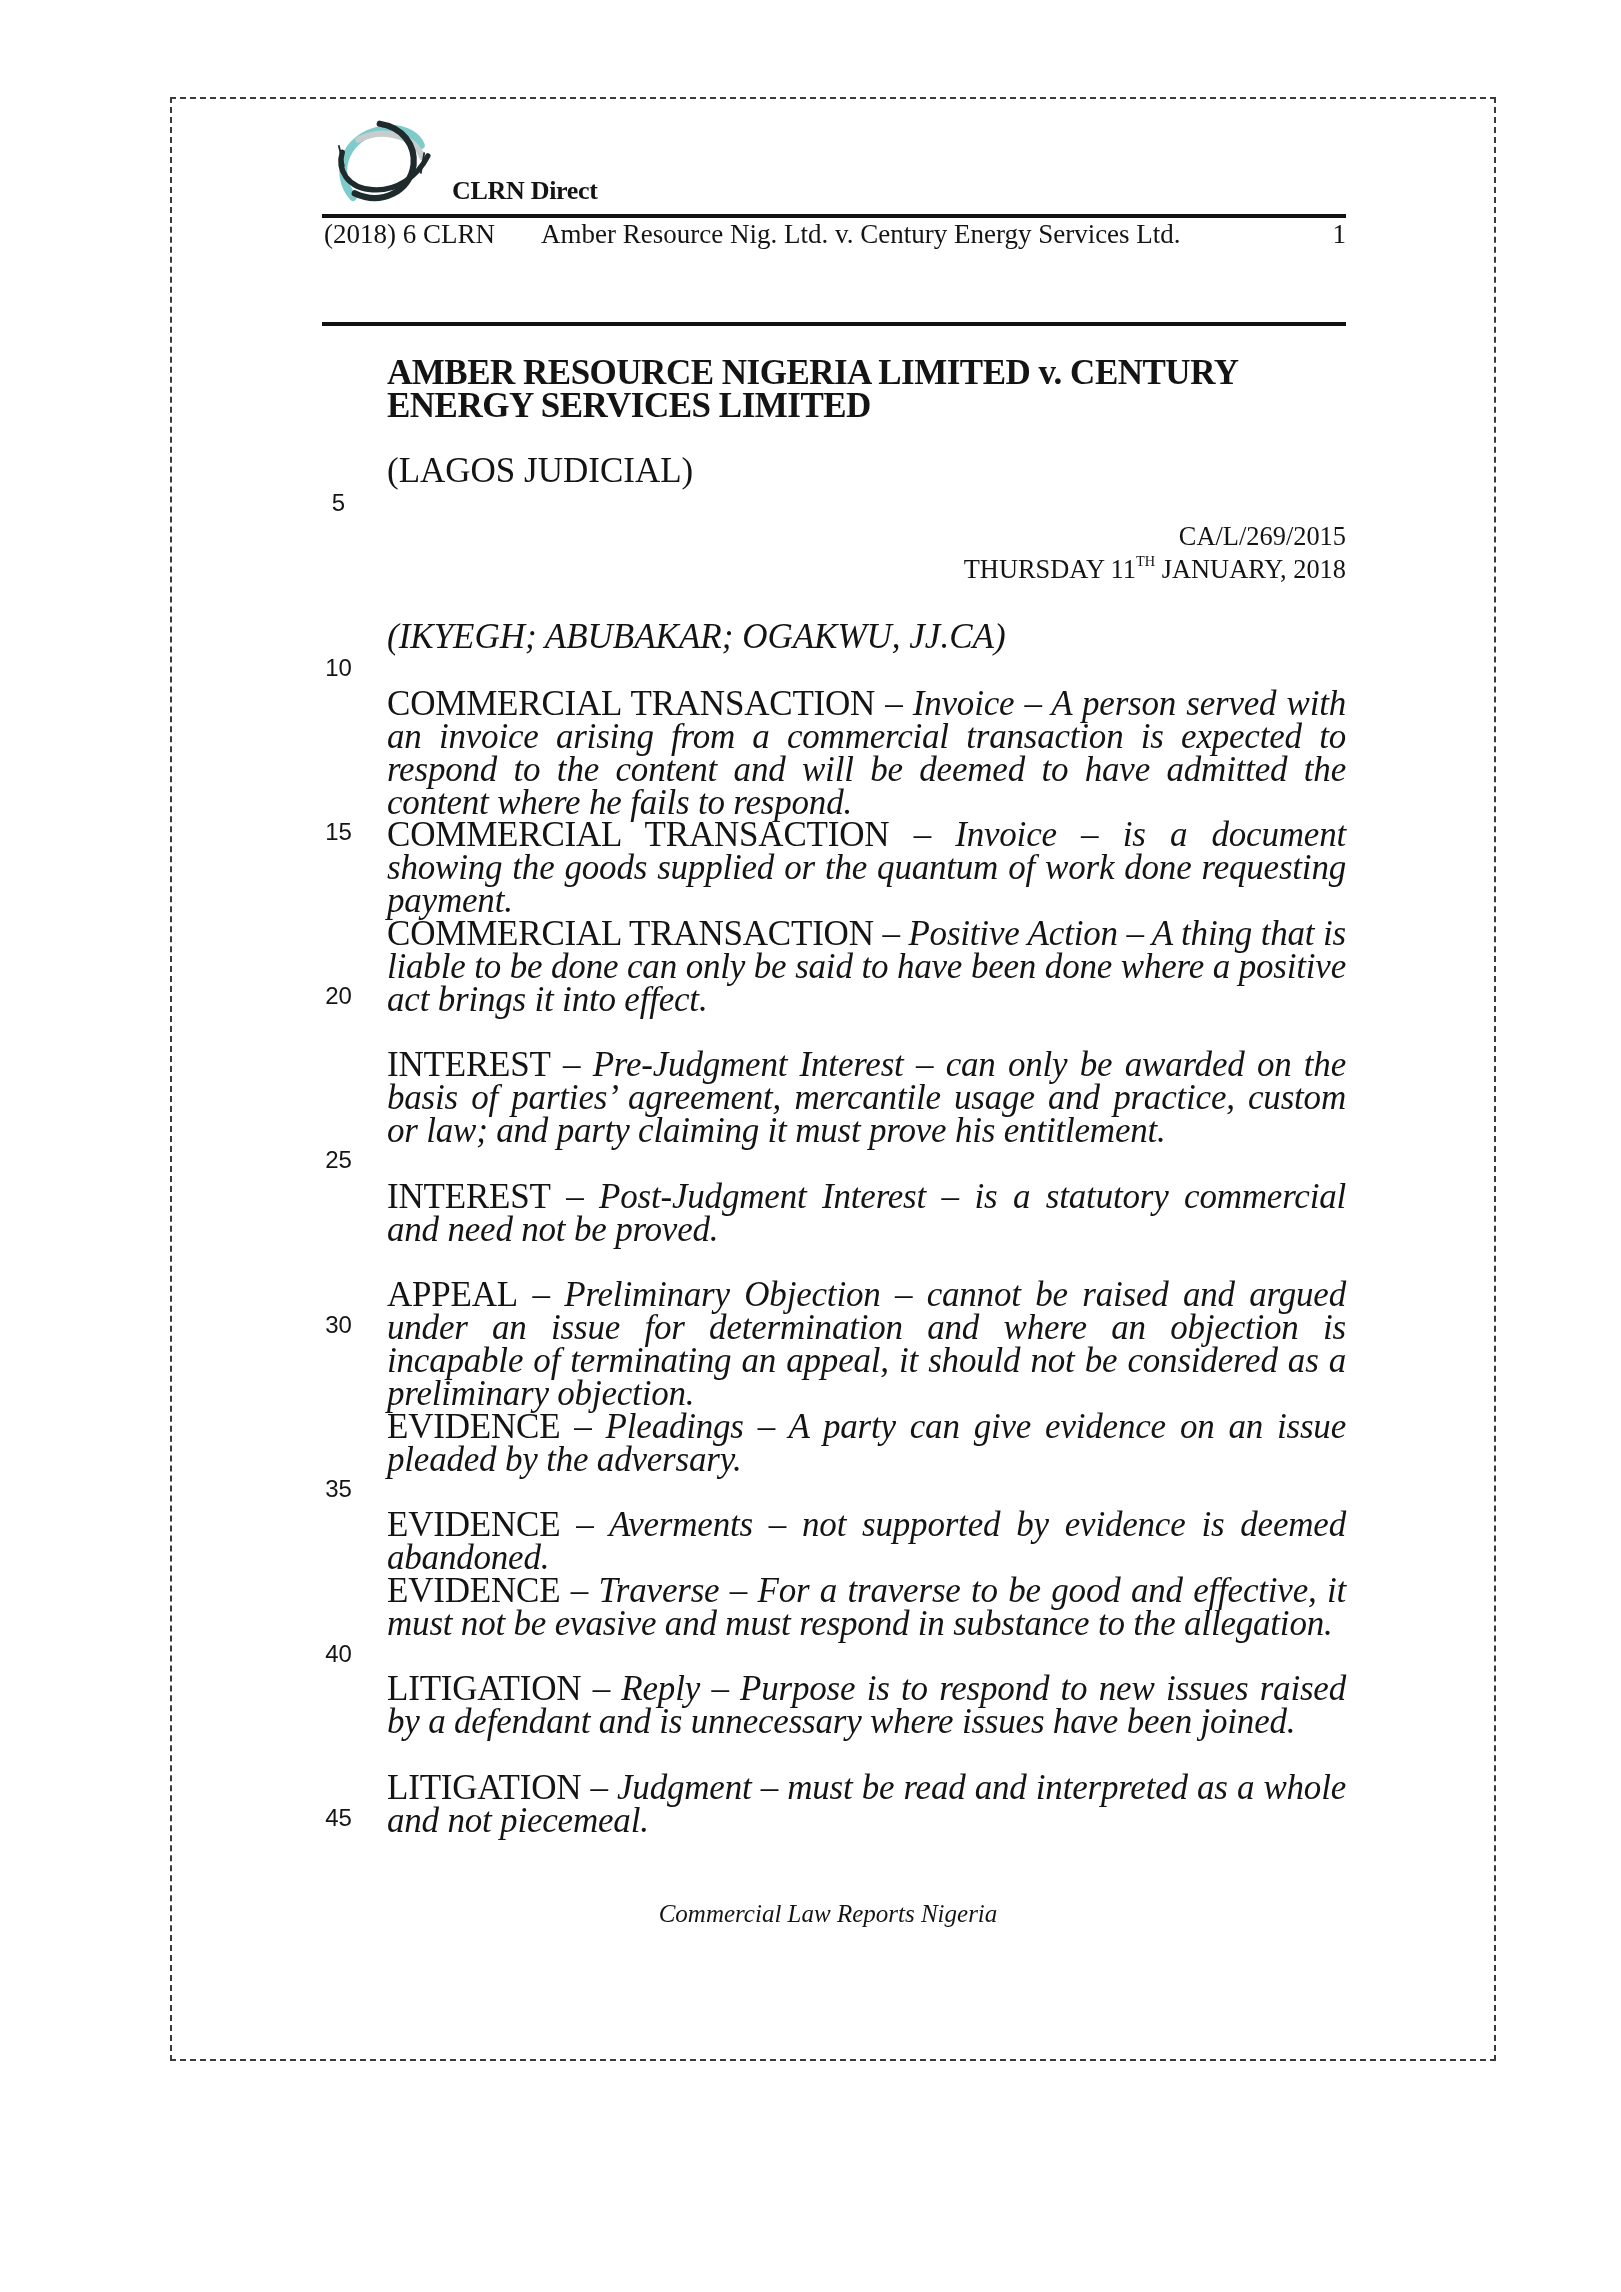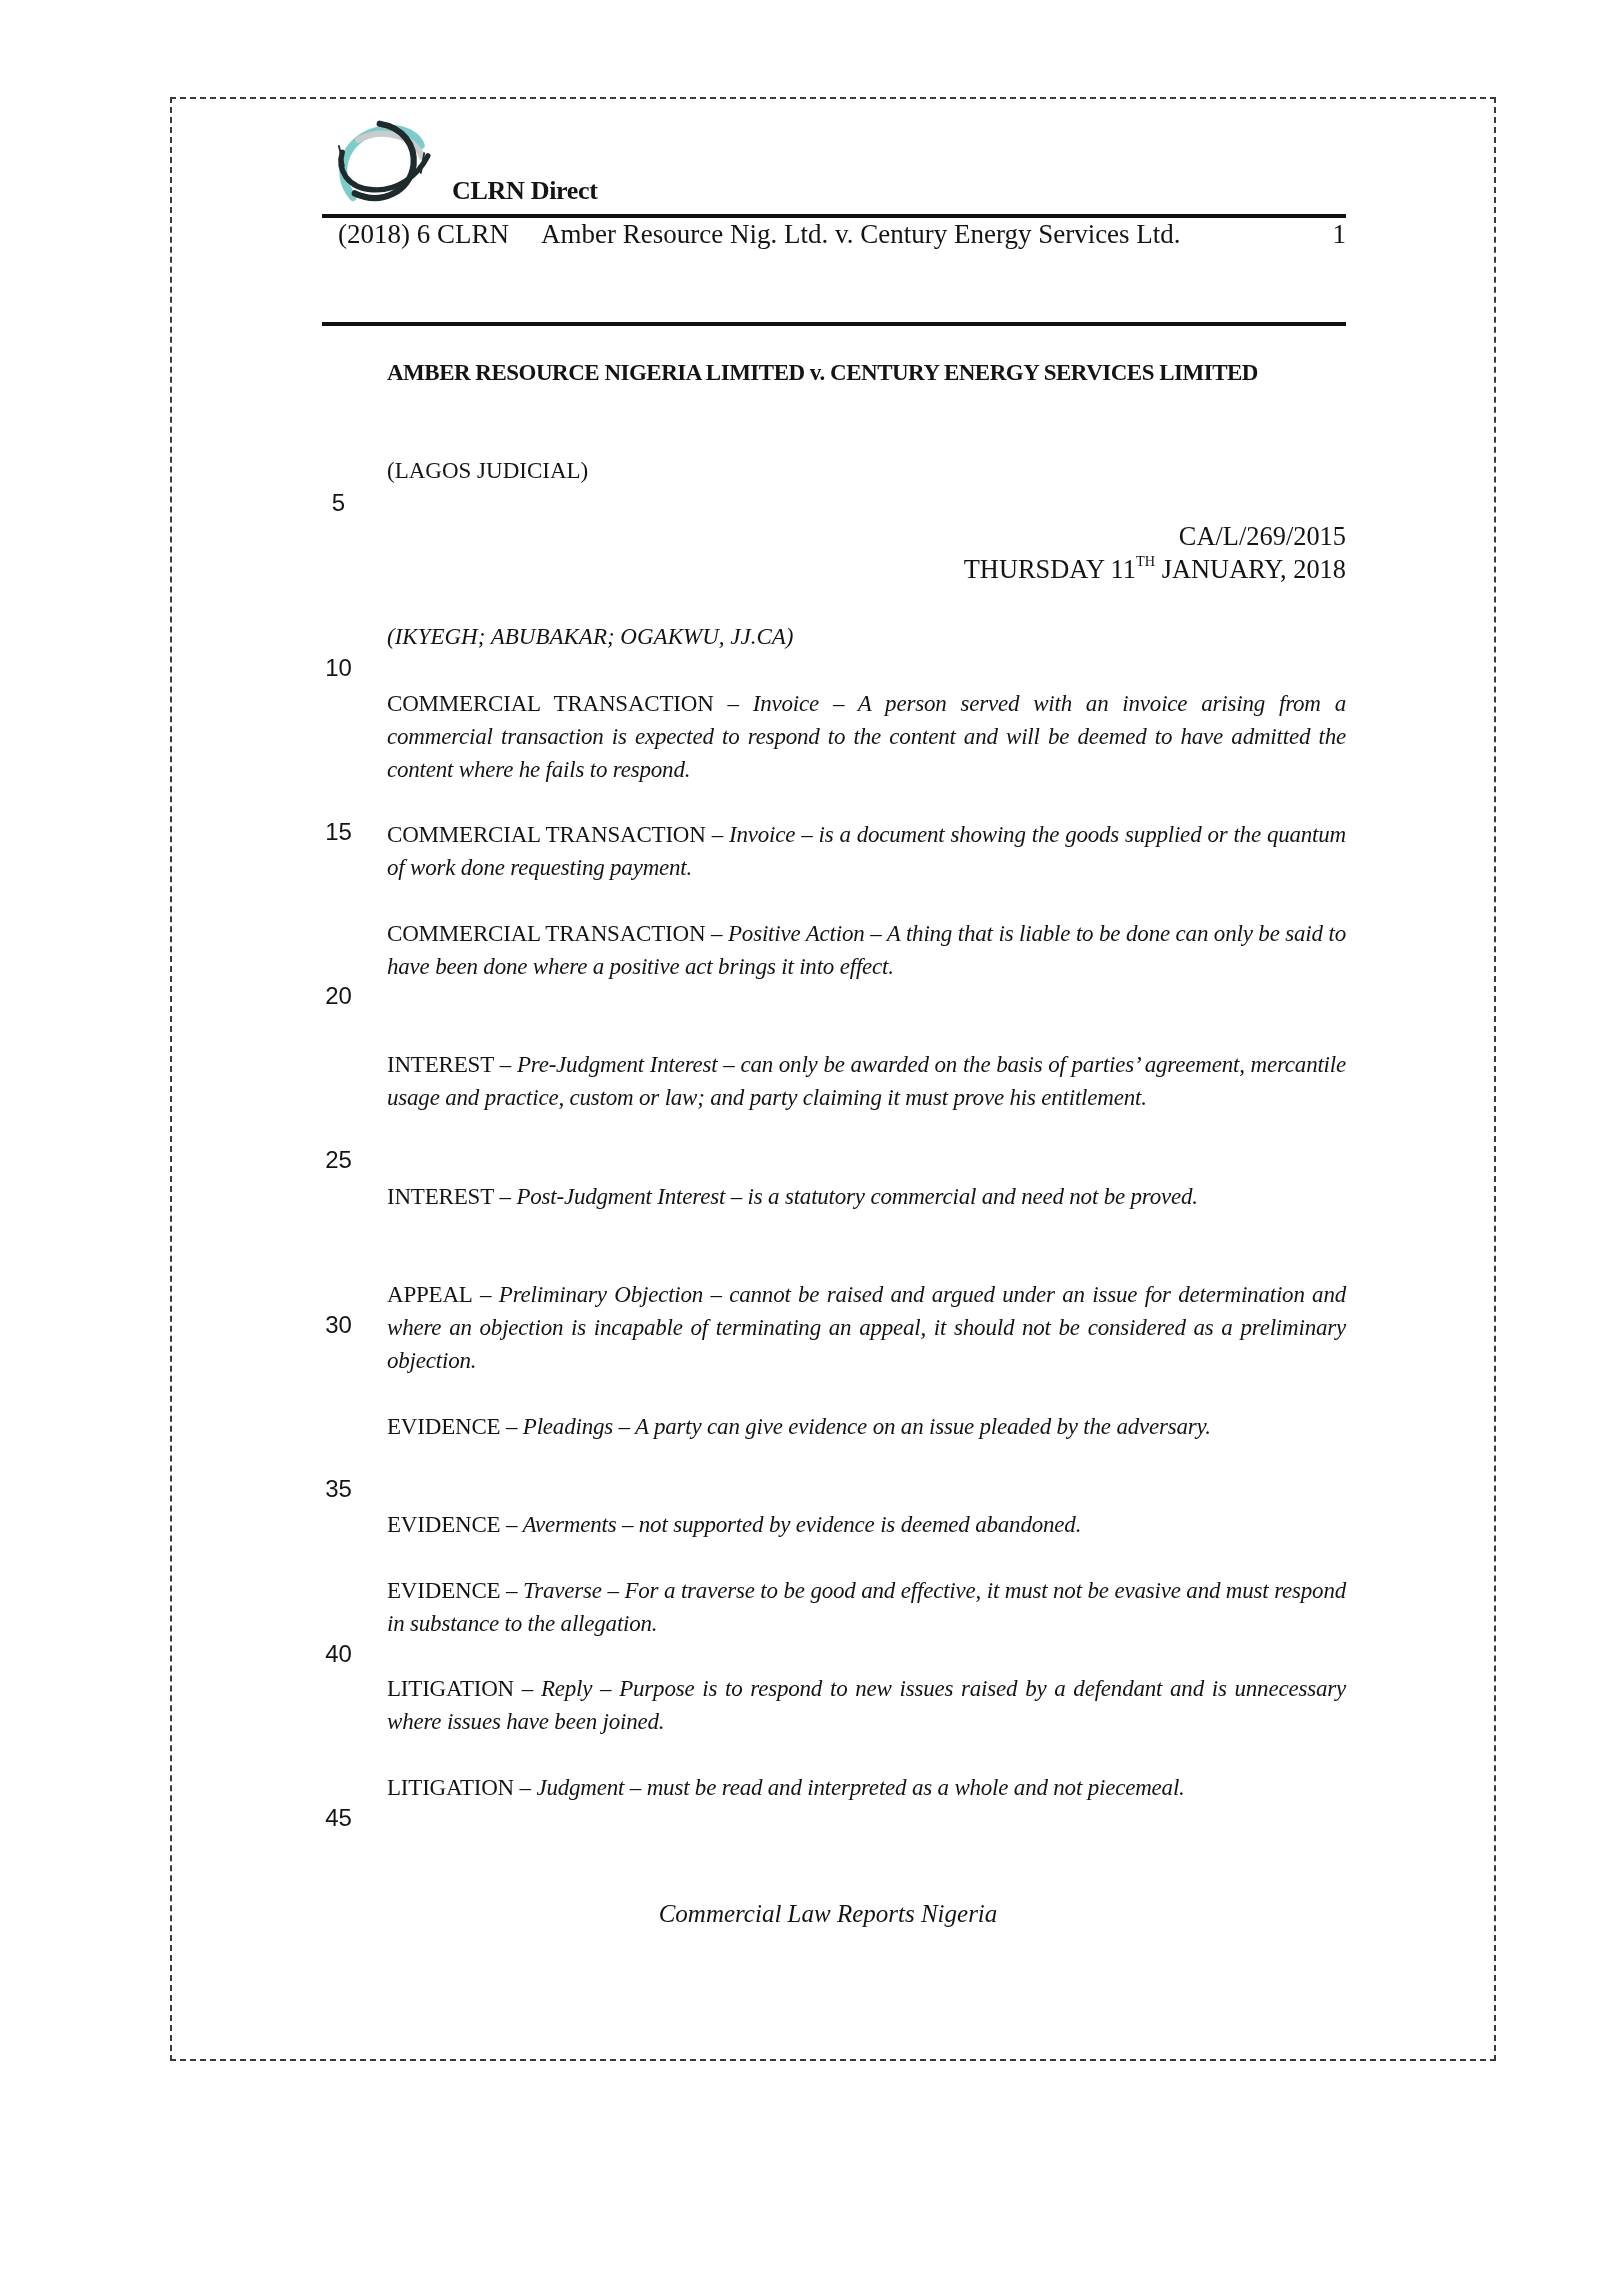--- a/index.html
+++ b/index.html
@@ -6,26 +6,26 @@
   body { width: 1622px; height: 2293px; position: relative; overflow: hidden;
          font-family: "Liberation Serif", "DejaVu Serif", serif; color: #141414; }
   .page-border { position: absolute; left: 170px; top: 97px; width: 1326px; height: 1964px;
                  border: 2.7px dashed #3a3a3a; box-sizing: border-box; }
   .abs { position: absolute; white-space: nowrap; }
   .logo { position: absolute; left: 328px; top: 118px; width: 107px; height: 90px; }
   .brand { left: 452px; top: 176px; font-size: 26px; font-weight: bold; letter-spacing: -0.3px; }
   .rule1 { position: absolute; left: 322px; top: 214px; width: 1024px; height: 3.6px; background: #111; }
   .rule2 { position: absolute; left: 322px; top: 322px; width: 1024px; height: 3.6px; background: #111; }
   .running { position: absolute; left: 322px; top: 219px; width: 1024px; height: 36px; font-size: 27px; }
-  .running .cite { position: absolute; left: 16px; top: 0; }
+  .running .cite { position: absolute; left: 2px; top: 0; }
   .running .title { position: absolute; left: 219px; top: 0; }
   .running .pageno { position: absolute; right: 0; top: 0; }
   .lnum { position: absolute; left: 318px; width: 41px; font-family: "Liberation Sans", "DejaVu Sans", sans-serif;
           font-size: 24px; color: #141414; text-align: center; }
-  .body-block { position: absolute; left: 387px; width: 959px; font-size: 23px; line-height: 33px; }
+  .body-block { position: absolute; left: 387px; width: 959px; font-size: 35px; line-height: 33px; }
   .case-title { top: 356px; font-weight: bold; letter-spacing: -0.5px; }
   .court { top: 454px; line-height: 33px; }
   .right-block { position: absolute; right: 276px; text-align: right; font-size: 26.4px; line-height: 33px; }
   .suit { top: 520px; }
   .date { top: 553px; }
   .date sup { font-size: 14.3px; vertical-align: 11.6px; line-height: 0; }
   .coram { top: 620px; font-style: italic; }
   .catch { font-style: italic; text-align: justify; text-align-last: left; letter-spacing: -0.2px; }
   .catch .head { font-style: normal; }
   .footer { position: absolute; left: 0; width: 1622px; top: 1900px; text-align: center;

